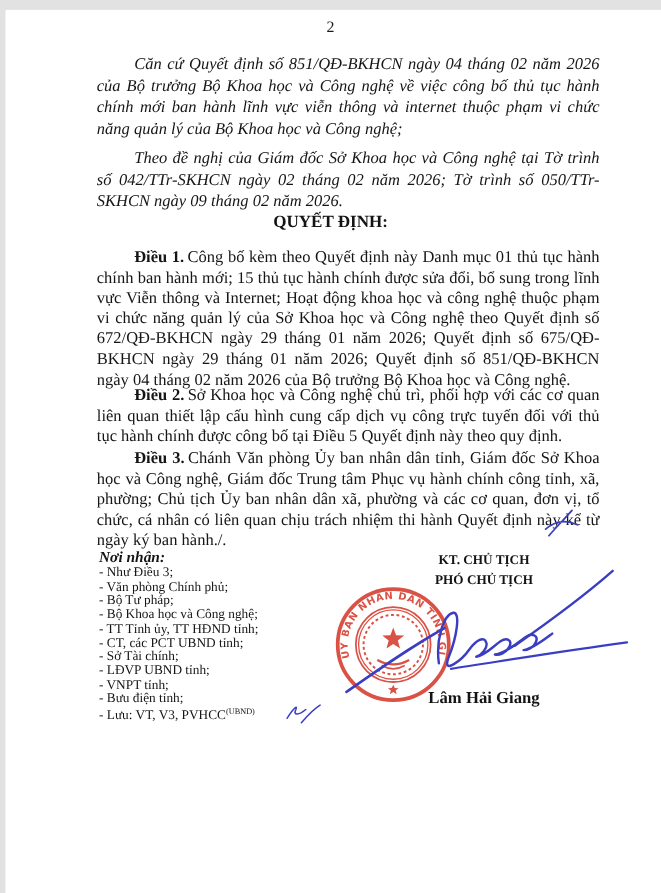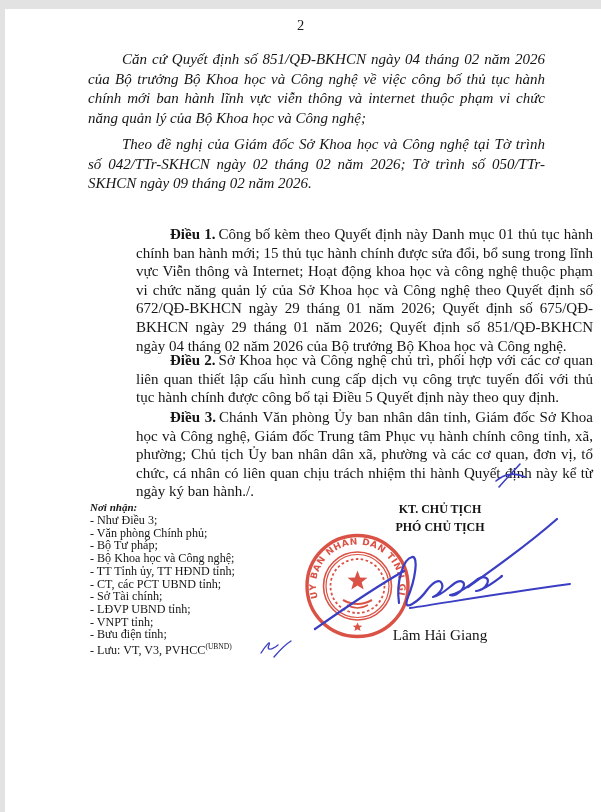--- a/index.html
+++ b/index.html
@@ -5,47 +5,48 @@
   html,body{margin:0;padding:0;}
   body{background:#e8e8e8;font-family:"Liberation Serif",serif;}
   #screen{position:relative;width:601px;height:812px;background:#e2e2e2;overflow:hidden;}
   .page{position:absolute;left:5px;top:9px;width:596px;height:803px;background:#ffffff;}
   .pagenum{position:absolute;left:0;top:17px;width:601px;text-align:center;font-size:14.5px;color:#1b1b1b;}
   .doc-text{position:absolute;left:88px;width:457px;margin:0;color:#151515;text-align:justify;font-size:15px;}
   .preamble{font-style:italic;line-height:19.5px;text-indent:34px;}
   .p1{top:50px;}
   .p2{top:135px;}
   .heading{position:absolute;left:0;top:192px;width:601px;margin:0;text-align:center;font-weight:bold;font-size:15.5px;color:#141414;line-height:19px;}
-  .article{line-height:18.6px;text-indent:34px;margin-left:48px;}
+  .article{line-height:18.6px;text-indent:34px;}
   .article b{padding-right:3px;}
   .d1{top:225px;}
   .d2{top:351px;}
   .d3{top:408px;}
   .recipients{position:absolute;left:90px;top:501px;color:#151515;}
-  .recipients .rlabel{font-weight:bold;font-style:italic;font-size:11px;line-height:13px;}
+  .recipients .rlabel{font-weight:bold;font-style:italic;font-size:14px;line-height:13px;}
   .ritem{font-size:12.1px;line-height:12.7px;white-space:nowrap;}
   .ritem sup{font-size:7.5px;}
   .sigblock{position:absolute;left:328px;top:500px;width:224px;text-align:center;color:#141414;}
   .sig-line{font-weight:bold;font-size:12px;line-height:18px;white-space:nowrap;}
-  .signer{position:absolute;left:328px;top:626px;width:224px;text-align:center;font-weight:normal;font-size:15.2px;color:#141414;}
+  .signer{position:absolute;left:328px;top:626px;width:224px;text-align:center;font-weight:bold;font-size:15.2px;color:#141414;}
   .seal-svg{position:absolute;left:302px;top:531px;width:111px;height:111px;opacity:0.88;}
   .ink-svg{position:absolute;left:250px;top:450px;width:335px;height:215px;}
   svg{display:block;}
 </style>
 </head>
 <body>
 
 <div id="screen">
   <div class="page"></div>
 
   <div class="pagenum">2</div>
 
   <p class="doc-text preamble p1">Căn cứ Quyết định số 851/QĐ-BKHCN ngày 04 tháng 02 năm 2026 của Bộ trưởng Bộ Khoa học và Công nghệ về việc công bố thủ tục hành chính mới ban hành lĩnh vực viễn thông và internet thuộc phạm vi chức năng quản lý của Bộ Khoa học và Công nghệ;</p>
   <p class="doc-text preamble p2">Theo đề nghị của Giám đốc Sở Khoa học và Công nghệ tại Tờ trình số 042/TTr-SKHCN ngày 02 tháng 02 năm 2026; Tờ trình số 050/TTr-SKHCN ngày 09 tháng 02 năm 2026.</p>
 
+  <h1 class="heading">QUYẾT ĐỊNH:</h1>
 
   <p class="doc-text article d1">
     <b>Điều 1.</b><span>Công bố kèm theo Quyết định này Danh mục 01 thủ tục hành chính ban hành mới; 15 thủ tục hành chính được sửa đổi, bổ sung trong lĩnh vực Viễn thông và Internet; Hoạt động khoa học và công nghệ thuộc phạm vi chức năng quản lý của Sở Khoa học và Công nghệ theo Quyết định số 672/QĐ-BKHCN ngày 29 tháng 01 năm 2026; Quyết định số 675/QĐ-BKHCN ngày 29 tháng 01 năm 2026; Quyết định số 851/QĐ-BKHCN ngày 04 tháng 02 năm 2026 của Bộ trưởng Bộ Khoa học và Công nghệ.</span>
   </p>
   <p class="doc-text article d2">
     <b>Điều 2.</b><span>Sở Khoa học và Công nghệ chủ trì, phối hợp với các cơ quan liên quan thiết lập cấu hình cung cấp dịch vụ công trực tuyến đối với thủ tục hành chính được công bố tại Điều 5 Quyết định này theo quy định.</span>
   </p>
   <p class="doc-text article d3">
     <b>Điều 3.</b><span>Chánh Văn phòng Ủy ban nhân dân tỉnh, Giám đốc Sở Khoa học và Công nghệ, Giám đốc Trung tâm Phục vụ hành chính công tỉnh, xã, phường; Chủ tịch Ủy ban nhân dân xã, phường và các cơ quan, đơn vị, tổ chức, cá nhân có liên quan chịu trách nhiệm thi hành Quyết định này kể từ ngày ký ban hành./.</span>
   </p>

